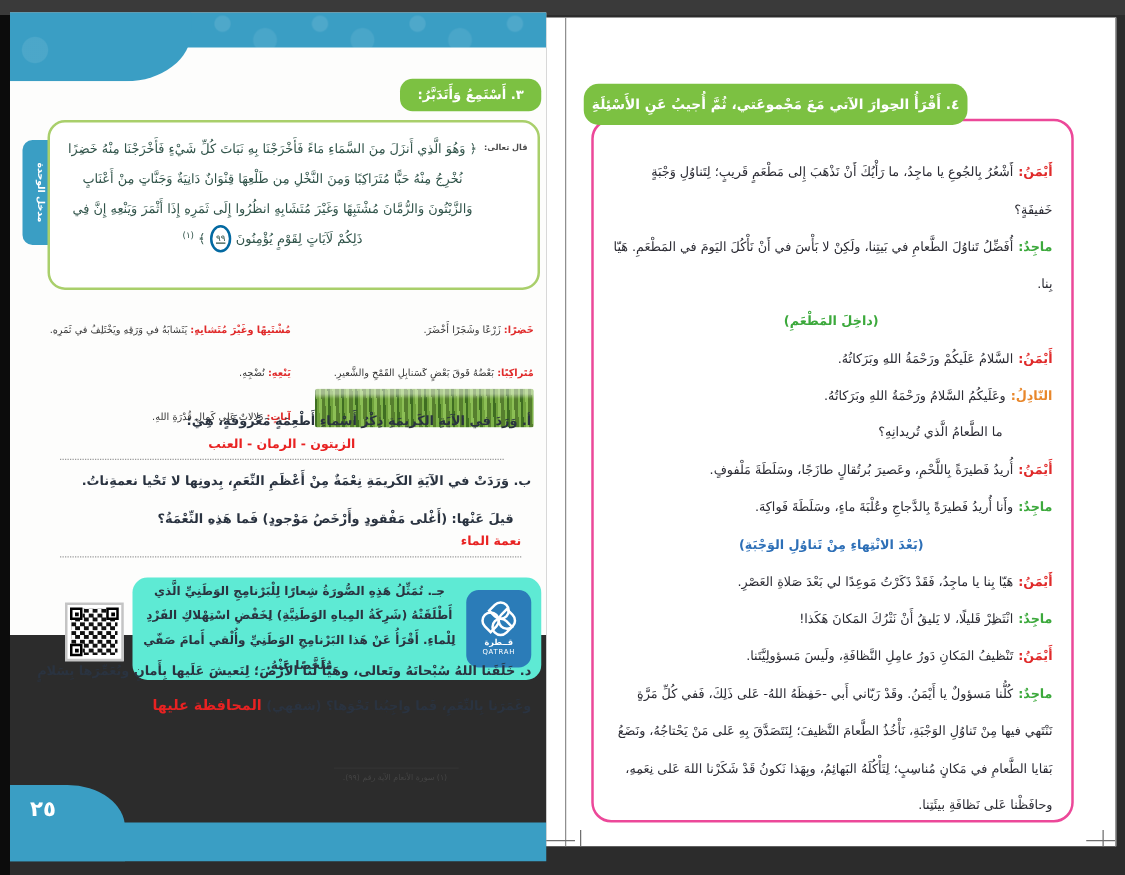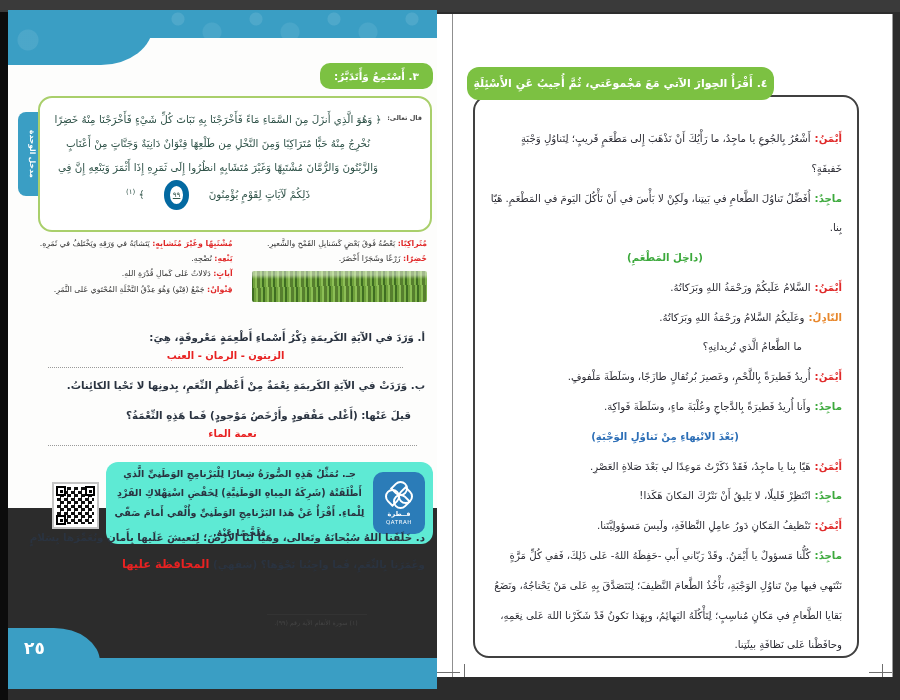--- a/index.html
+++ b/index.html
@@ -20,41 +20,41 @@
   .lp-sidetab{position:absolute;left:10px;top:102px;width:29px;height:84px;background:#3a9ec4;
     border-radius:8px;display:flex;align-items:center;justify-content:center;}
   .lp-sidetab span{writing-mode:vertical-rl;color:#fff;font-size:7.5px;font-weight:bold;letter-spacing:2px;}
   .lp-badge{position:absolute;top:53px;right:4px;background:#7cc142;color:#fff;font-weight:bold;
     font-size:10.5px;padding:7px 14px;border-radius:10px;z-index:3;}
   .verse-box{position:absolute;top:86px;left:30px;right:5px;height:132px;border:2px solid #a9cf6b;
     border-radius:14px;background:#fff;z-index:1;}
   .verse-intro{position:absolute;right:8px;top:16px;font-size:6.5px;font-weight:bold;color:#4a4a4a;}
   .verse-text{padding:10px 44px 4px 10px;text-align:center;font-size:10.3px;line-height:2.32;
     color:#31544a;font-weight:500;}
-  .ayah-num{display:inline-block;border:6px solid #0369a1;border-radius:50%;font-size:7px;
-    padding:1px 3px;margin:0 16px;vertical-align:middle;text-decoration:underline;}
+  .ayah-num{display:inline-block;border:2px solid #0369a1;border-radius:50%;font-size:7px;
+    padding:1px 3px;margin:0 0;vertical-align:middle;text-decoration:underline;}
   .verse-fn{font-size:7px;color:#31544a;}
   .defs{position:absolute;top:226px;right:10px;left:6px;display:flex;gap:8px;direction:rtl;}
   .defs-col-r{width:46%;}
   .defs-col-l{width:54%;}
-  .def-line{font-size:7.8px;color:#333;line-height:1.95;text-align:right;}
+  .def-line{font-size:7.8px;color:#333;line-height:1.95;text-align:right;margin-top:20px;}
   .def-term{color:#e02a2a;font-weight:bold;}
   .wheat{margin-top:5px;width:94%;height:31px;border-radius:2px;
     background:
       linear-gradient(180deg,rgba(255,255,255,.45) 0 4px,rgba(255,255,255,0) 8px),
       repeating-linear-gradient(88deg,#3f6e22 0 2px,#6fa13c 2px 4px,#8cbf55 4px 6px,#567f2e 6px 9px,#7db249 9px 11px);}
   .qline{position:absolute;right:12px;left:10px;font-size:10.3px;font-weight:bold;color:#2a3340;
     text-align:right;line-height:1.8;}
   .q-a{top:318px;}
   .ans{position:absolute;text-align:center;color:#e82222;font-weight:bold;font-size:10px;
     border-bottom:1px dotted #9a9a9a;padding-bottom:6px;}
   .ans-a{top:340px;left:40px;right:34px;}
   .q-b1{top:366px;}
   .q-b2{top:396px;padding-right:14px;}
-  .ans-b{top:418px;left:40px;right:20px;}
+  .ans-b{top:418px;left:40px;right:20px;text-align:right;}
   .qc-box{position:absolute;top:452px;left:98px;right:4px;height:82px;background:#5eead4;
     border-radius:12px;display:flex;flex-direction:row;direction:rtl;align-items:center;
     padding:4px 8px;box-sizing:border-box;gap:8px;}
   .qc-text{flex:1;font-size:9.6px;font-weight:bold;color:#2a3340;text-align:center;line-height:2.05;}
   .qatrah{width:52px;height:62px;background:#2b7cb8;border-radius:10px;flex:0 0 auto;
     display:flex;flex-direction:column;align-items:center;justify-content:center;}
   .petals{position:relative;width:28px;height:28px;margin-bottom:2px;}
   .petals i{position:absolute;width:11px;height:11px;border:2.4px solid #fff;border-radius:50% 50% 50% 0;}
   .petals i:nth-child(1){top:0;left:8px;transform:rotate(45deg);}
   .petals i:nth-child(2){top:8px;right:0;transform:rotate(135deg);}
@@ -83,21 +83,21 @@
   .page-right{position:absolute;left:437px;top:14px;width:455px;height:663px;background:#fff;
     border-right:1px solid #9a9a9a;direction:rtl;}
   .trim-v{position:absolute;left:15px;top:0;bottom:0;width:1px;background:#8f8f8f;}
   .cm{position:absolute;background:#6f6f6f;}
   .cm-hl{left:0;width:23px;top:658px;height:1px;}
   .cm-hr{right:0;width:23px;top:658px;height:1px;}
   .cm-vl{left:27px;bottom:0;width:1px;height:13px;}
   .cm-vr{right:9px;bottom:0;width:1px;height:13px;}
   .rp-header{position:absolute;top:53px;left:30px;right:118px;height:33px;background:#7cc142;
     border-radius:12px;color:#fff;font-weight:bold;font-size:11px;text-align:center;line-height:33px;z-index:3;}
-  .dlg-box{position:absolute;top:81px;left:26px;right:33px;bottom:19px;border:2px solid #404040;
+  .dlg-box{position:absolute;top:81px;left:26px;right:33px;bottom:19px;border:2px solid #ec4899;
     border-radius:16px;background:#fff;box-sizing:border-box;padding:27px 15px 6px 13px;z-index:1;margin-left:10px;}
   .dlg-row{font-size:10.2px;line-height:2.92;color:#2b2b33;text-align:right;}
   .sp{font-weight:bold;margin-left:4px;}
   .c-red{color:#e02a2a;} .c-green{color:#3ca93c;} .c-orange{color:#e8872b;}
   .stage{text-align:center;font-weight:bold;}
   .stage-green{color:#3ca93c;} .stage-blue{color:#2d6fb7;}
   .cont{padding-right:40px;}
 </style>
 </head>
 <body>
@@ -120,53 +120,49 @@
       <span>﴿ وَهُوَ الَّذِي أَنزَلَ مِنَ السَّمَاءِ مَاءً فَأَخْرَجْنَا بِهِ نَبَاتَ كُلِّ شَيْءٍ فَأَخْرَجْنَا مِنْهُ خَضِرًا نُخْرِجُ مِنْهُ حَبًّا مُتَرَاكِبًا وَمِنَ النَّخْلِ مِن طَلْعِهَا قِنْوَانٌ دَانِيَةٌ وَجَنَّاتٍ مِنْ أَعْنَابٍ وَالزَّيْتُونَ وَالرُّمَّانَ مُشْتَبِهًا وَغَيْرَ مُتَشَابِهٍ انظُرُوا إِلَى ثَمَرِهِ إِذَا أَثْمَرَ وَيَنْعِهِ إِنَّ فِي ذَلِكُمْ لَآيَاتٍ لِقَوْمٍ يُؤْمِنُونَ</span>
       <span class="ayah-num">٩٩</span>
       <span>﴾</span>
       <sup class="verse-fn">(١)</sup>
     </div>
   </div>
 
   <div class="defs">
     <div class="defs-col-r">
       <div class="def-line">
+        <span class="def-term">خَضِرًا:</span>
+        <span>زَرْعًا وشَجَرًا أَخْضَرَ.</span>
+      </div>
+      <div class="def-line">
         <span class="def-term">مُتَراكِبًا:</span>
         <span>بَعْضُهُ فَوقَ بَعْضٍ كَسَنابِلِ القَمْحِ والشَّعيرِ.</span>
       </div>
-      <div class="def-line">
-        <span class="def-term">خَضِرًا:</span>
-        <span>زَرْعًا وشَجَرًا أَخْضَرَ.</span>
-      </div>
       <div class="wheat"></div>
     </div>
     <div class="defs-col-l">
       <div class="def-line">
         <span class="def-term">مُشْتَبِهًا وغَيْرَ مُتَشابِهٍ:</span>
         <span>يَتَشابَهُ في وَرَقِهِ ويَخْتَلِفُ في ثَمَرِهِ.</span>
       </div>
       <div class="def-line">
         <span class="def-term">يَنْعِهِ:</span>
         <span>نُضْجِهِ.</span>
       </div>
       <div class="def-line">
         <span class="def-term">آياتٍ:</span>
         <span>دَلالاتٌ عَلى كَمالِ قُدْرَةِ اللهِ.</span>
       </div>
-      <div class="def-line">
-        <span class="def-term">قِنْوانٌ:</span>
-        <span>جَمْعُ (قِنْو) وَهُوَ عِذْقُ النَّخْلَةِ المُحْتَوي عَلى الثَّمَرِ.</span>
-      </div>
     </div>
   </div>
 
   <div class="qline q-a">أ. وَرَدَ في الآيَةِ الكَريمَةِ ذِكْرُ أَسْماءِ أَطْعِمَةٍ مَعْروفَةٍ، هِيَ:</div>
   <div class="ans ans-a">الزيتون - الرمان - العنب</div>
 
-  <div class="qline q-b1">ب. وَرَدَتْ في الآيَةِ الكَريمَةِ نِعْمَةٌ مِنْ أَعْظَمِ النِّعَمِ، بِدونِها لا تَحْيا الكائِناتُ.</div>
+  <div class="qline q-b1">ب. وَرَدَتْ في الآيَةِ الكَريمَةِ نِعْمَةٌ مِنْ أَعْظَمِ النِّعَمِ، بِدونِها لا تَحْيا نعمةِناتُ.</div>
   <div class="qline q-b2">قيلَ عَنْها: (أَغْلى مَفْقودٍ وأَرْخَصُ مَوْجودٍ) فَما هَذِهِ النِّعْمَةُ؟</div>
   <div class="ans ans-b">نعمة الماء</div>
 
   <div class="qc-box">
     <div class="qatrah">
       <div class="petals">
           <i></i>
           <i></i>
           <i></i>
           <i></i>

